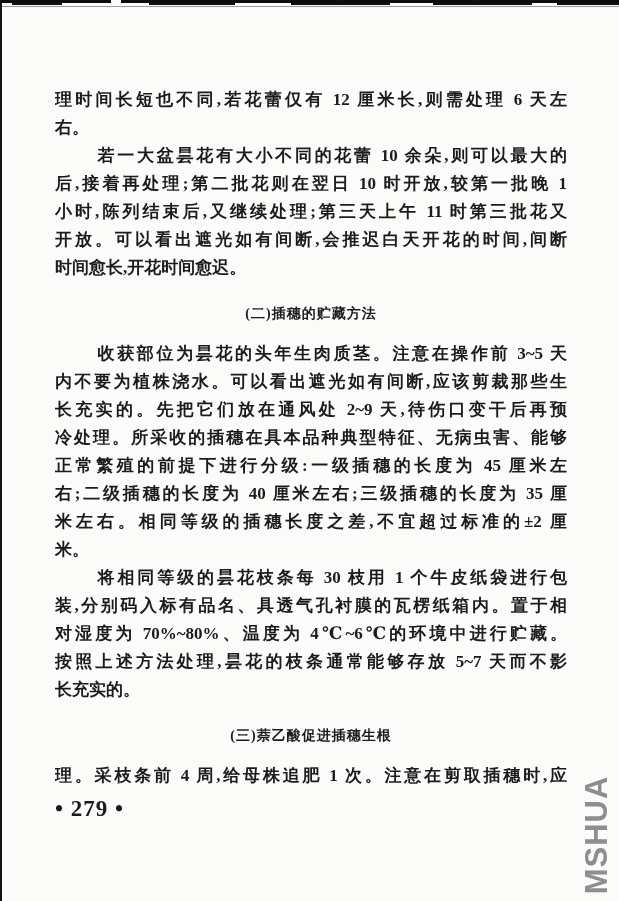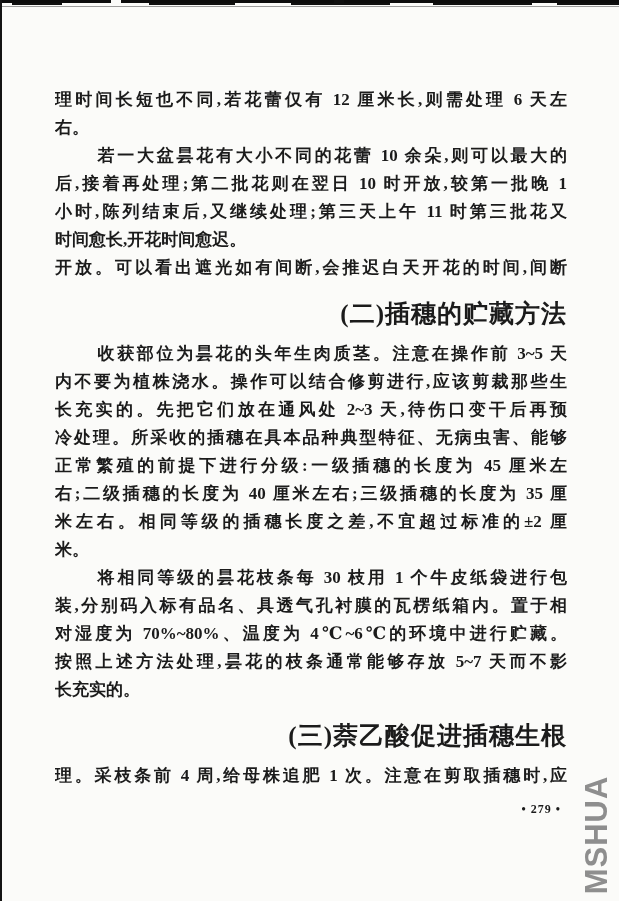--- a/index.html
+++ b/index.html
@@ -38,34 +38,33 @@
     line-height: 28px;
     font-weight: bold;
     text-align: justify;
     text-align-last: justify;
     white-space: normal;
     overflow: hidden;
   }
   .line.indent { text-indent: 2.5em; }
   .line.short { text-align-last: left; }
   .heading {
-    font-size: 25px;
+    font-size: 14px;
     line-height: 28px;
     font-weight: bold;
-    text-align: right;
+    text-align: center;
     margin-top: 18px;
     margin-bottom: 12px;
     letter-spacing: 1px;
   }
   .page-number {
     margin-top: 6px;
-    font-size: 12px;
+    font-size: 23px;
     line-height: 26px;
     font-weight: bold;
-    text-align: right;
     padding-right: 6px;
     letter-spacing: 1px;
   }
   .watermark-box {
     position: absolute;
     top: 772px;
     right: 4px;
     width: 36px;
     height: 126px;
     display: flex;
@@ -98,28 +97,28 @@
   <div class="text-area" id="text-area">
 
   <div class="para">
         <div class="line">理时间长短也不同,若花蕾仅有 12 厘米长,则需处理 6 天左</div>
         <div class="line short">右。</div>
       </div>
       <div class="para">
         <div class="line indent">若一大盆昙花有大小不同的花蕾 10 余朵,则可以最大的</div>
         <div class="line">后,接着再处理;第二批花则在翌日 10 时开放,较第一批晚 1</div>
         <div class="line">小时,陈列结束后,又继续处理;第三天上午 11 时第三批花又</div>
+        <div class="line">开放。可以看出遮光如有间断,会推迟白天开花的时间,间断</div>
         <div class="line short">时间愈长,开花时间愈迟。</div>
-        <div class="line">开放。可以看出遮光如有间断,会推迟白天开花的时间,间断</div>
       </div>
       <div class="heading">(二)插穗的贮藏方法</div>
       <div class="para">
         <div class="line indent">收获部位为昙花的头年生肉质茎。注意在操作前 3~5 天</div>
-        <div class="line">内不要为植株浇水。操作可以结合修剪进行,应该剪裁那些生</div>
-        <div class="line">长充实的。先把它们放在通风处 2~3 天,待伤口变干后再预</div>
+        <div class="line">内不要为植株浇水。可以看出遮光如有间断,应该剪裁那些生</div>
+        <div class="line">长充实的。先把它们放在通风处 2~9 天,待伤口变干后再预</div>
         <div class="line">冷处理。所采收的插穗在具本品种典型特征、无病虫害、能够</div>
         <div class="line">正常繁殖的前提下进行分级:一级插穗的长度为 45 厘米左</div>
         <div class="line">右;二级插穗的长度为 40 厘米左右;三级插穗的长度为 35 厘</div>
         <div class="line">米左右。相同等级的插穗长度之差,不宜超过标准的±2 厘</div>
         <div class="line short">米。</div>
       </div>
       <div class="para">
         <div class="line indent">将相同等级的昙花枝条每 30 枝用 1 个牛皮纸袋进行包</div>
         <div class="line">装,分别码入标有品名、具透气孔衬膜的瓦楞纸箱内。置于相</div>
         <div class="line">对湿度为 70%~80%、温度为 4℃~6℃的环境中进行贮藏。</div>

